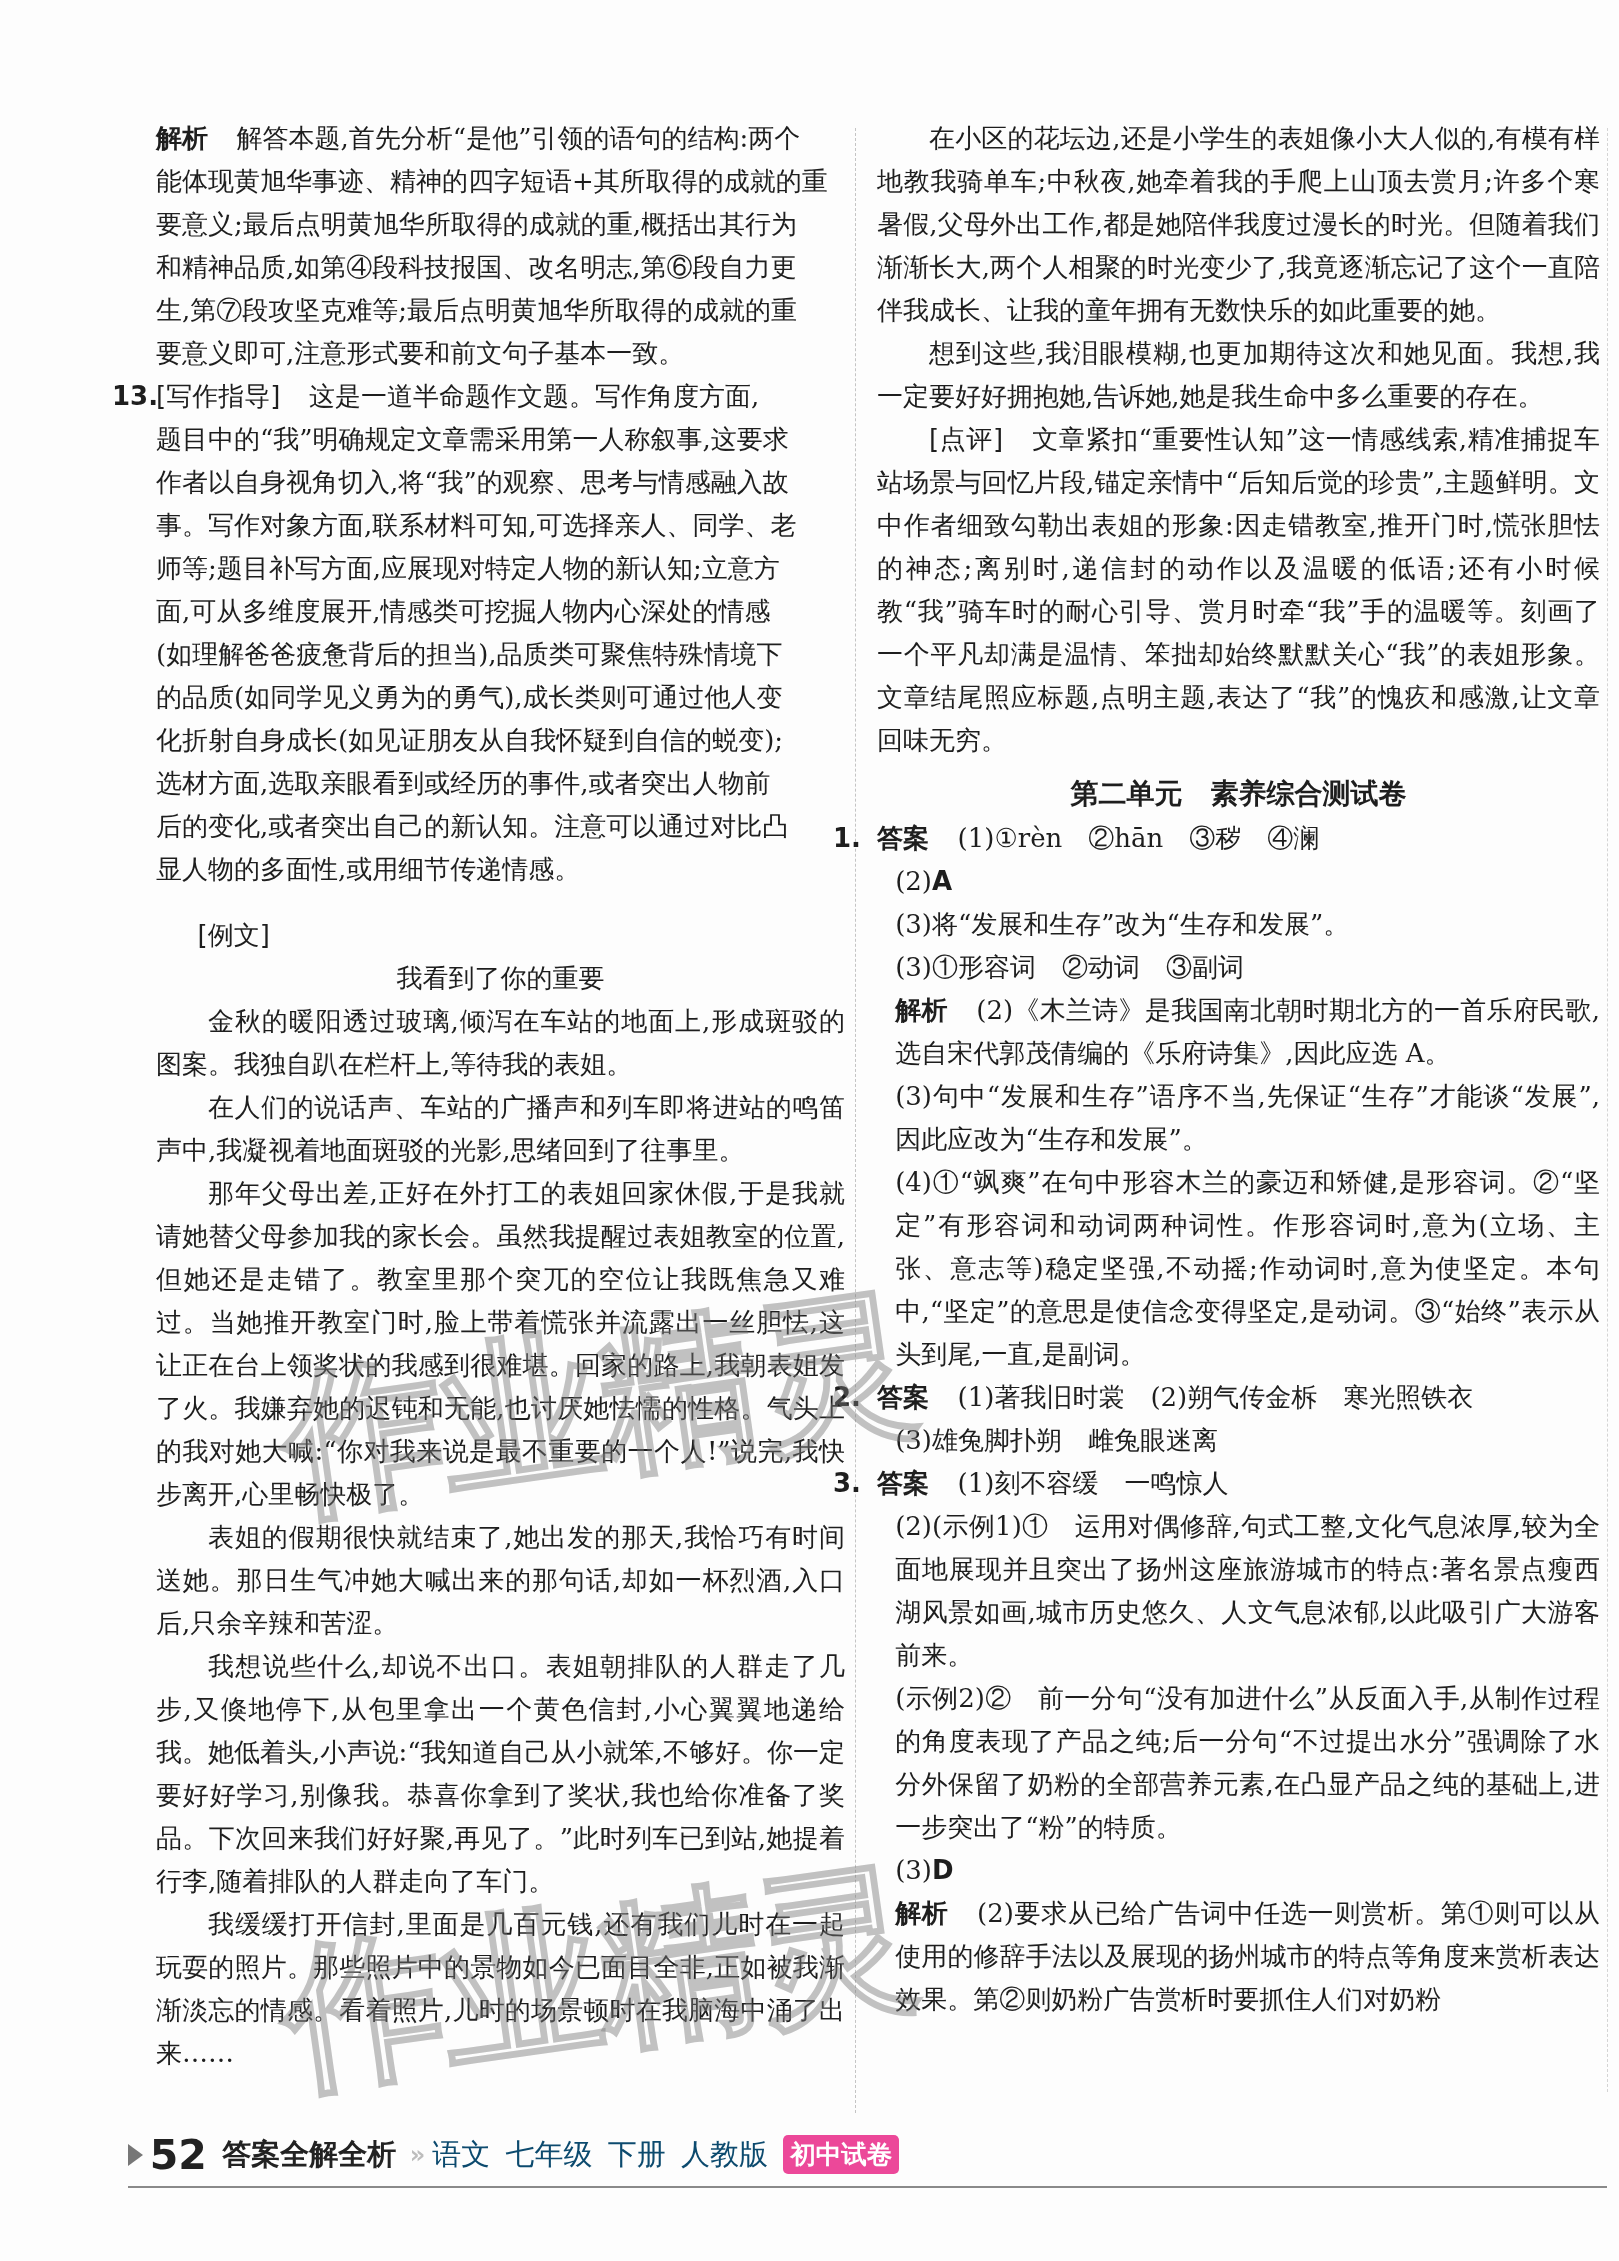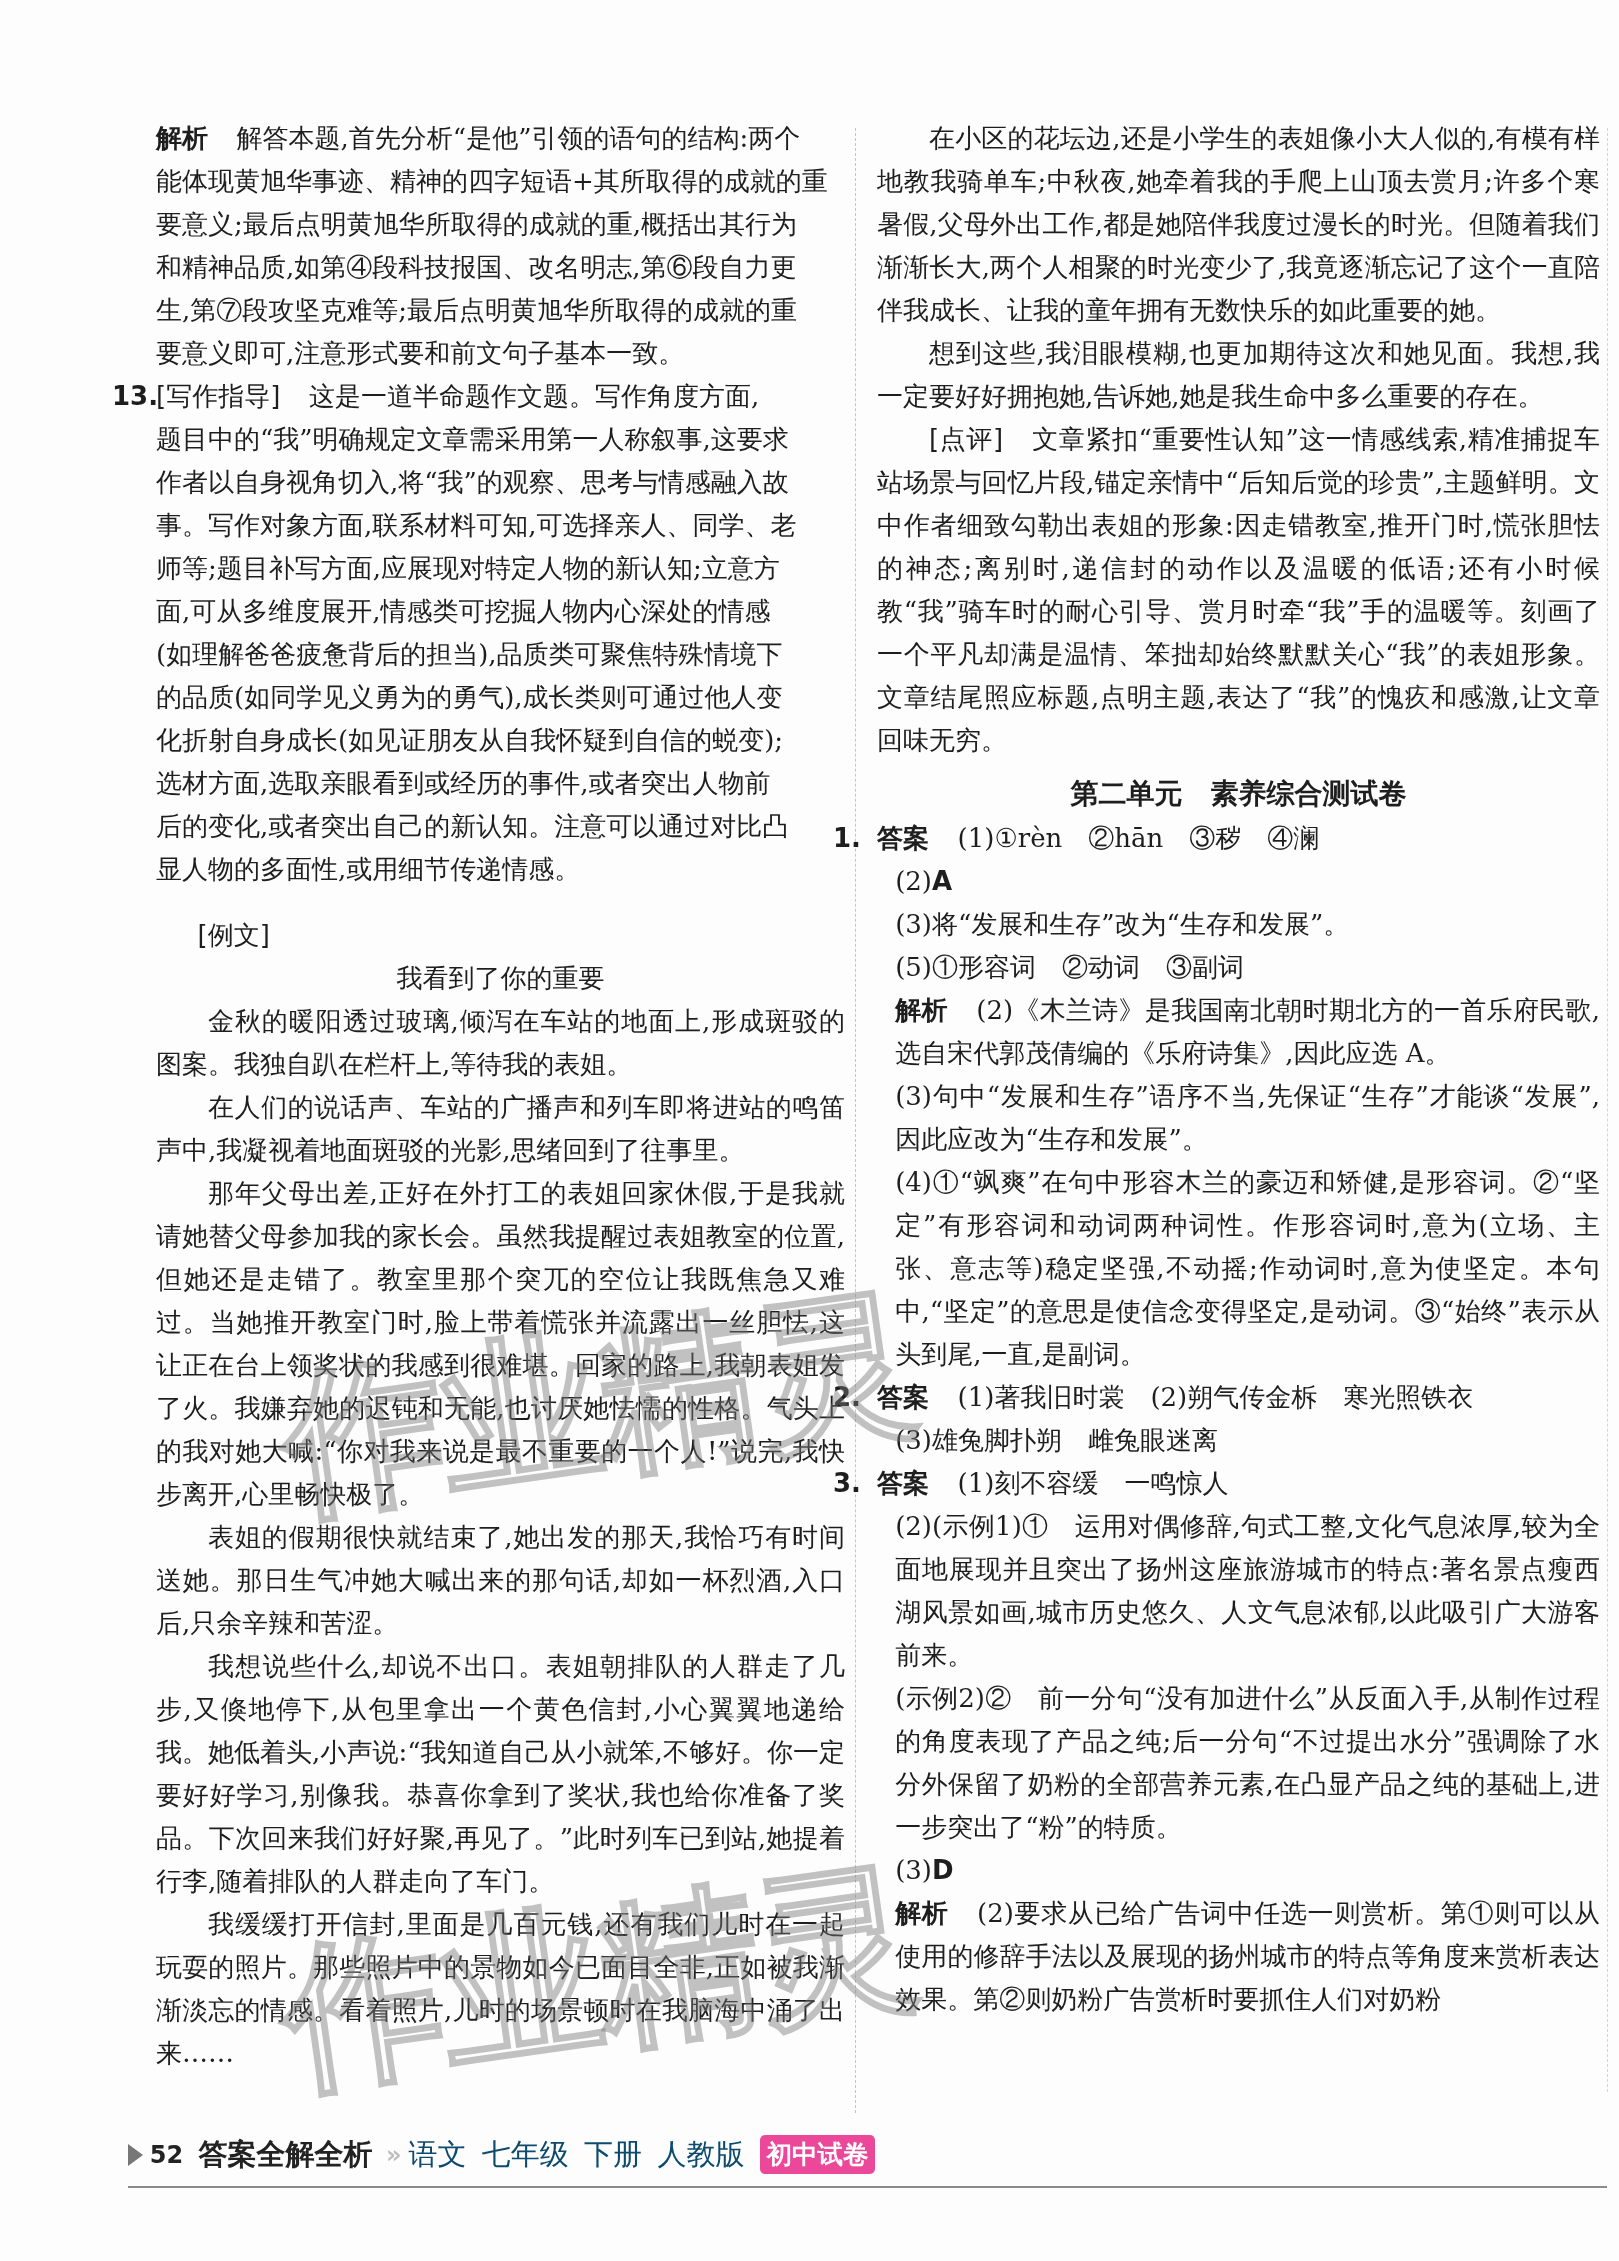--- a/index.html
+++ b/index.html
@@ -19,21 +19,21 @@
   .bold { font-family:"DejaVu Sans","Liberation Sans",sans-serif; font-weight:bold; }
   .tag { font-family:"DejaVu Sans","Liberation Sans",sans-serif;margin-top:23px; }
   .gap { display:inline-block; width:1.1em; }
   .center { text-align:center; text-align-last:center; }
   .essay-title { font-family:"DejaVu Sans","Liberation Sans",sans-serif; }
   .sec-title { font-family:"DejaVu Sans","Liberation Sans",sans-serif; font-weight:bold; font-size:28px; text-align:center; text-align-last:center; margin-top:10.2px; margin-bottom:1.7px; }
   .sub { padding-left:0.7em; }
   .watermark { position:absolute; font-family:"DejaVu Sans","Liberation Sans",sans-serif; font-weight:bold; font-size:162px; color:transparent; -webkit-text-stroke:1.7px rgba(120,120,120,0.45); transform:rotate(-8deg); letter-spacing:-3.4px; pointer-events:none; }
   .footer { position:absolute; left:128px; top:2129px; height:51px; display:flex; align-items:center; font-family:"DejaVu Sans","Liberation Sans",sans-serif; }
   .footer .tri { width:0; height:0; border-top:11px solid transparent; border-bottom:11px solid transparent; border-left:15.3px solid #777; margin-right:6.8px; }
-  .footer .pg { font-weight:bold; font-size:24px; color:#222; margin-right:15.3px; }
+  .footer .pg { font-weight:bold; font-size:41px; color:#222; margin-right:15.3px; }
   .footer .ttl { font-weight:bold; font-size:29px; color:#222; margin-right:13.6px; }
   .footer .arrows { color:#bdbdbd; font-size:24px; font-weight:bold; margin-right:12px; letter-spacing:-5.1px; }
   .footer .meta { font-size:29px; color:#0c4a6e; margin-right:15.3px; }
   .footer .badge { background:#ec4899; color:#fff; font-weight:bold; font-size:25.5px; padding:1.7px 6.8px; border-radius:5.1px; }
   .footer-line { position:absolute; left:128px; top:2186px; width:1479px; border-top:2.6px solid #8a8a8a; }
 </style>
 </head>
 <body>
 
 <div class="divider"></div>
@@ -83,21 +83,21 @@
   </div>
 
   <div class="sec-title">第二单元　素养综合测试卷</div>
 
   <div class="p hang">
     <span class="qnum">1.</span>
     <span class="bold">答案</span><span class="gap"></span><span>(1)①rèn　②hān　③秽　④澜</span>
   </div>
   <div class="p sub"><span>(2)</span><span class="bold">A</span></div>
   <div class="p sub">(3)将“发展和生存”改为“生存和发展”。</div>
-  <div class="p sub">(5)①形容词　②动词　③副词</div>
+  <div class="p sub">(3)①形容词　②动词　③副词</div>
   <div class="p sub">
     <span class="bold">解析</span><span class="gap"></span><span>(2)《木兰诗》是我国南北朝时期北方的一首乐府民歌,选自宋代郭茂倩编的《乐府诗集》,因此应选 A。</span>
   </div>
   <div class="p sub">(3)句中“发展和生存”语序不当,先保证“生存”才能谈“发展”,因此应改为“生存和发展”。</div>
   <div class="p sub">(4)①“飒爽”在句中形容木兰的豪迈和矫健,是形容词。②“坚定”有形容词和动词两种词性。作形容词时,意为(立场、主张、意志等)稳定坚强,不动摇;作动词时,意为使坚定。本句中,“坚定”的意思是使信念变得坚定,是动词。③“始终”表示从头到尾,一直,是副词。</div>
 
   <div class="p hang">
     <span class="qnum">2.</span>
     <span class="bold">答案</span><span class="gap"></span><span>(1)著我旧时裳　(2)朔气传金柝　寒光照铁衣</span>
   </div>

